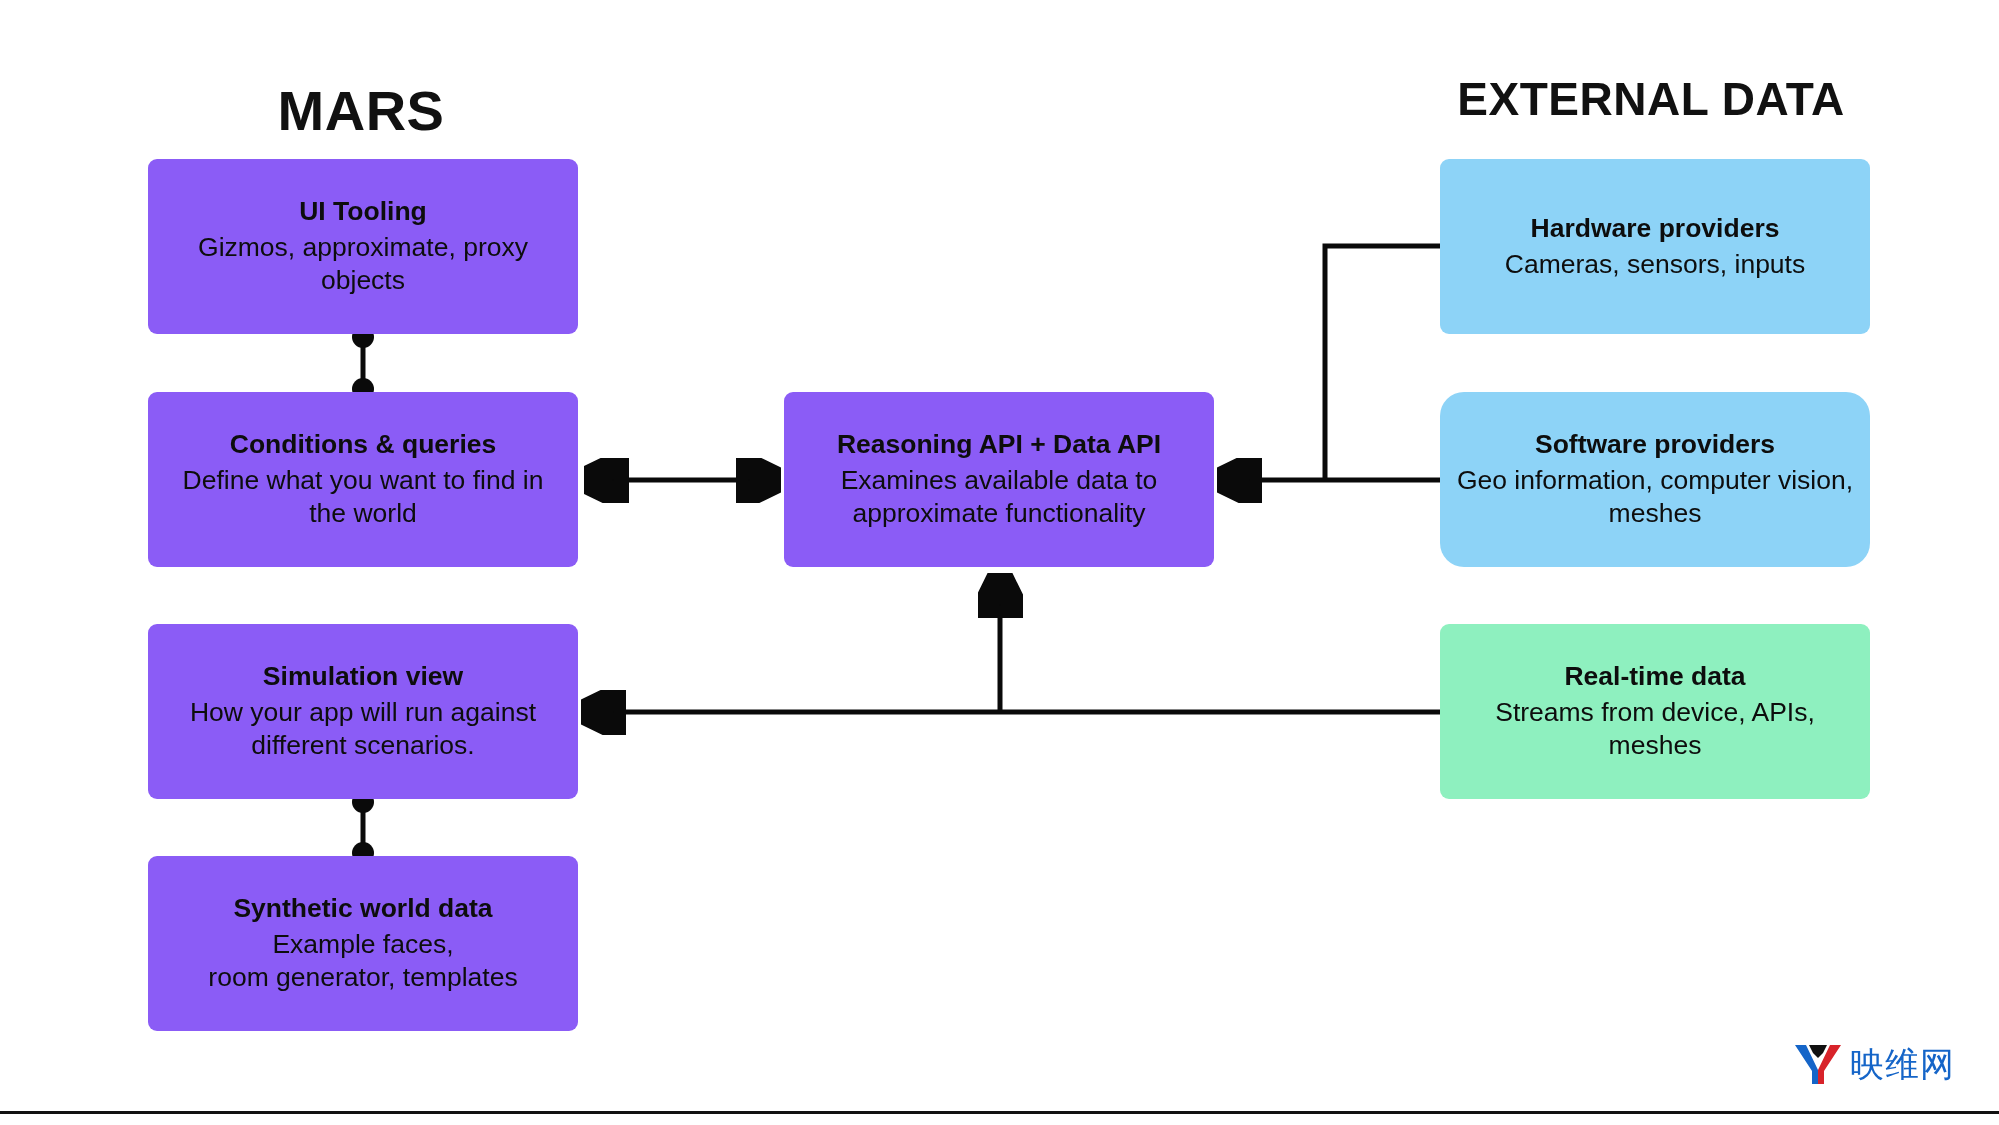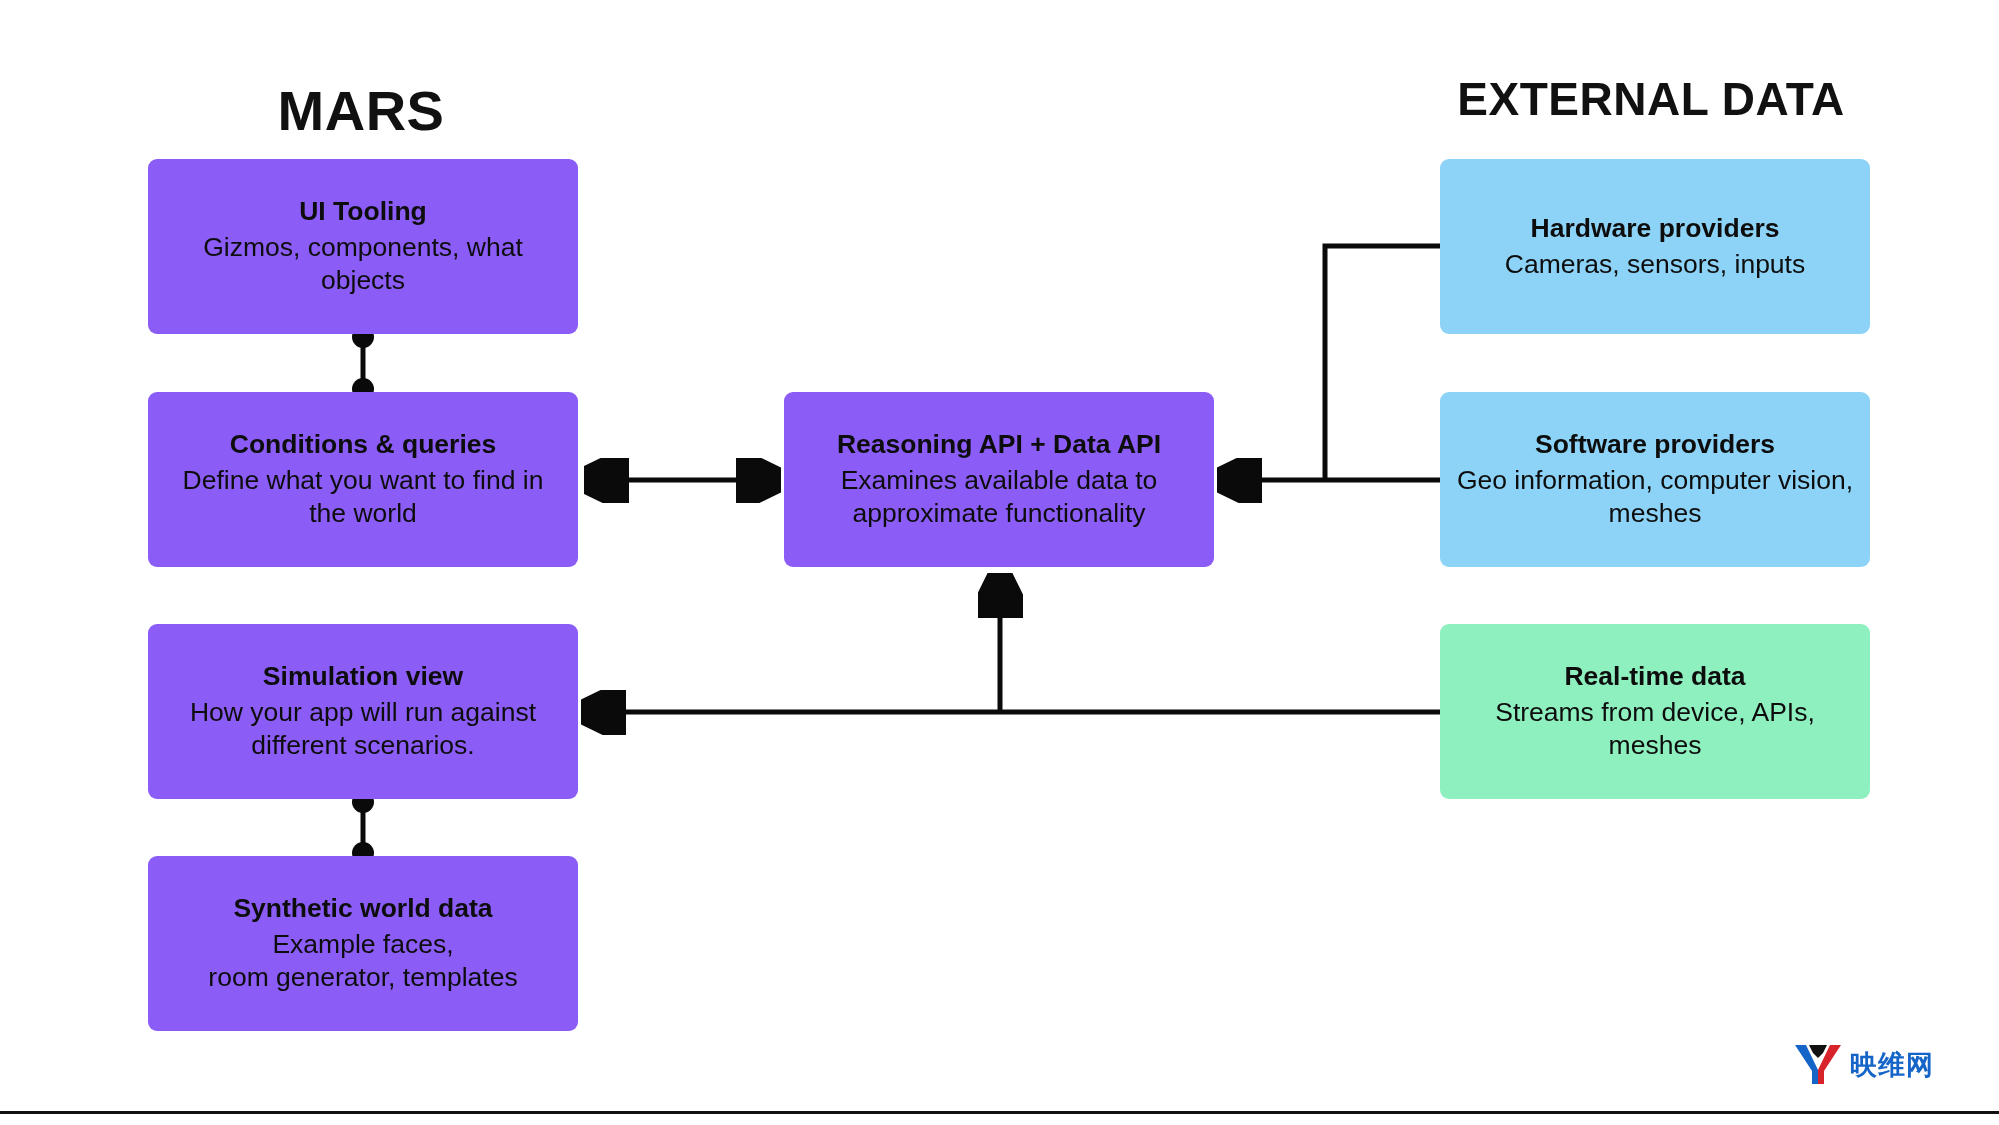--- a/index.html
+++ b/index.html
@@ -56,21 +56,21 @@
 
   
   #node-ui-tooling      {left:148px;top:159px;width:430px;height:175px;}
   #node-conditions      {left:148px;top:392px;width:430px;height:175px;}
   #node-simulation      {left:148px;top:624px;width:430px;height:175px;}
   #node-synthetic       {left:148px;top:856px;width:430px;height:175px;}
   
   #node-reasoning       {left:784px;top:392px;width:430px;height:175px;}
   
   #node-hardware        {left:1440px;top:159px;width:430px;height:175px;}
-  #node-software        {left:1440px;top:392px;width:430px;height:175px;}
+  #node-software        {left:1440px;top:392px;width:430px;height:175px;border-radius:24px;}
   #node-realtime        {left:1440px;top:624px;width:430px;height:175px;}
 
   
   svg.links{position:absolute;left:0;top:0;width:1999px;height:1125px;overflow:visible;}
   svg.links line, svg.links path, svg.links polyline{
     stroke:#0a0a0a;stroke-width:5;fill:none;
   }
   svg.links circle{fill:#0a0a0a;}
 
   
@@ -78,21 +78,21 @@
     position:absolute;left:0;top:1111px;width:1999px;height:3px;background:#111111;
   }
 
   
   #watermark{
     position:absolute;left:1795px;top:1043px;
     display:flex;align-items:center;gap:9px;
   }
   #watermark .wm-mark{width:46px;height:42px;position:relative;display:block;}
   #watermark .wm-text{
-    font-size:27px;font-weight:bold;color:#1565c8;letter-spacing:1px;
+    font-size:34px;font-weight:normal;color:#1565c8;letter-spacing:1px;
     font-family:"DejaVu Sans", sans-serif;line-height:1;
   }
 </style>
 </head>
 <body>
 
 <div class="canvas">
 
   <div class="col-heading" id="heading-mars">MARS</div>
 
@@ -136,21 +136,21 @@
       <line x1="1440" y1="712" x2="588" y2="712" marker-end="url(#arrowEnd)"></line>
     </g>
 
     <g>
       <line x1="1000" y1="712" x2="1000" y2="580" marker-end="url(#arrowEnd)"></line>
     </g>
   </svg>
 
   <div class="node yellow" id="node-ui-tooling">
     <div class="title">UI Tooling</div>
-    <div class="desc">Gizmos, components, what objects</div>
+    <div class="desc">Gizmos, approximate, proxy objects</div>
   </div>
 
   <div class="node yellow" id="node-conditions">
     <div class="title">Conditions &amp; queries</div>
     <div class="desc">Define what you want to find in the world</div>
   </div>
 
   <div class="node yellow" id="node-simulation">
     <div class="title">Simulation view</div>
     <div class="desc">How your app will run against different scenarios.</div>

